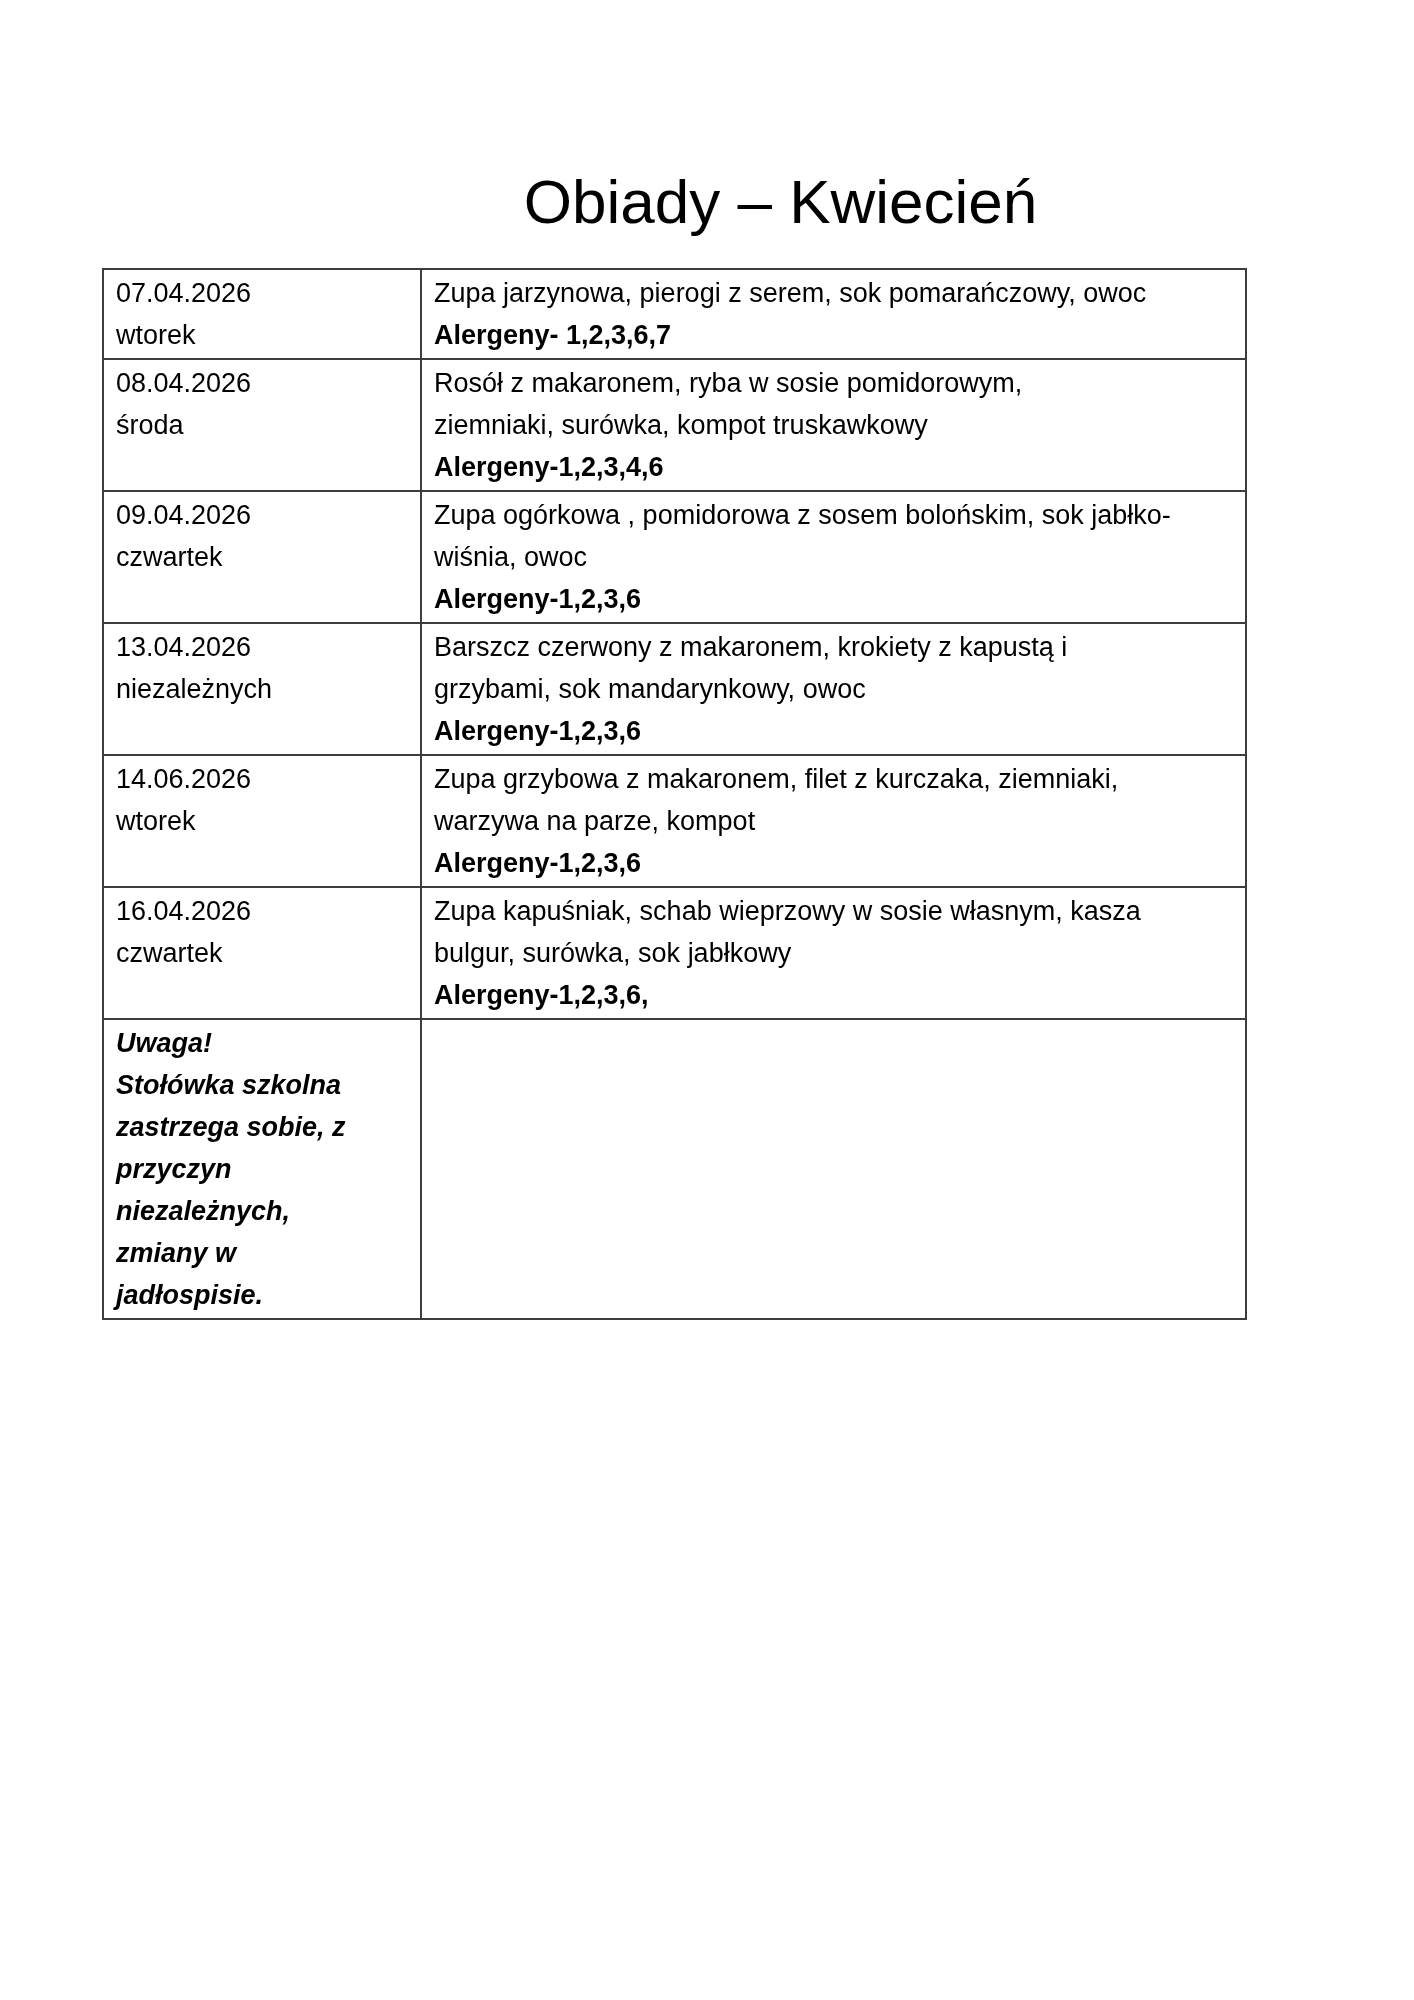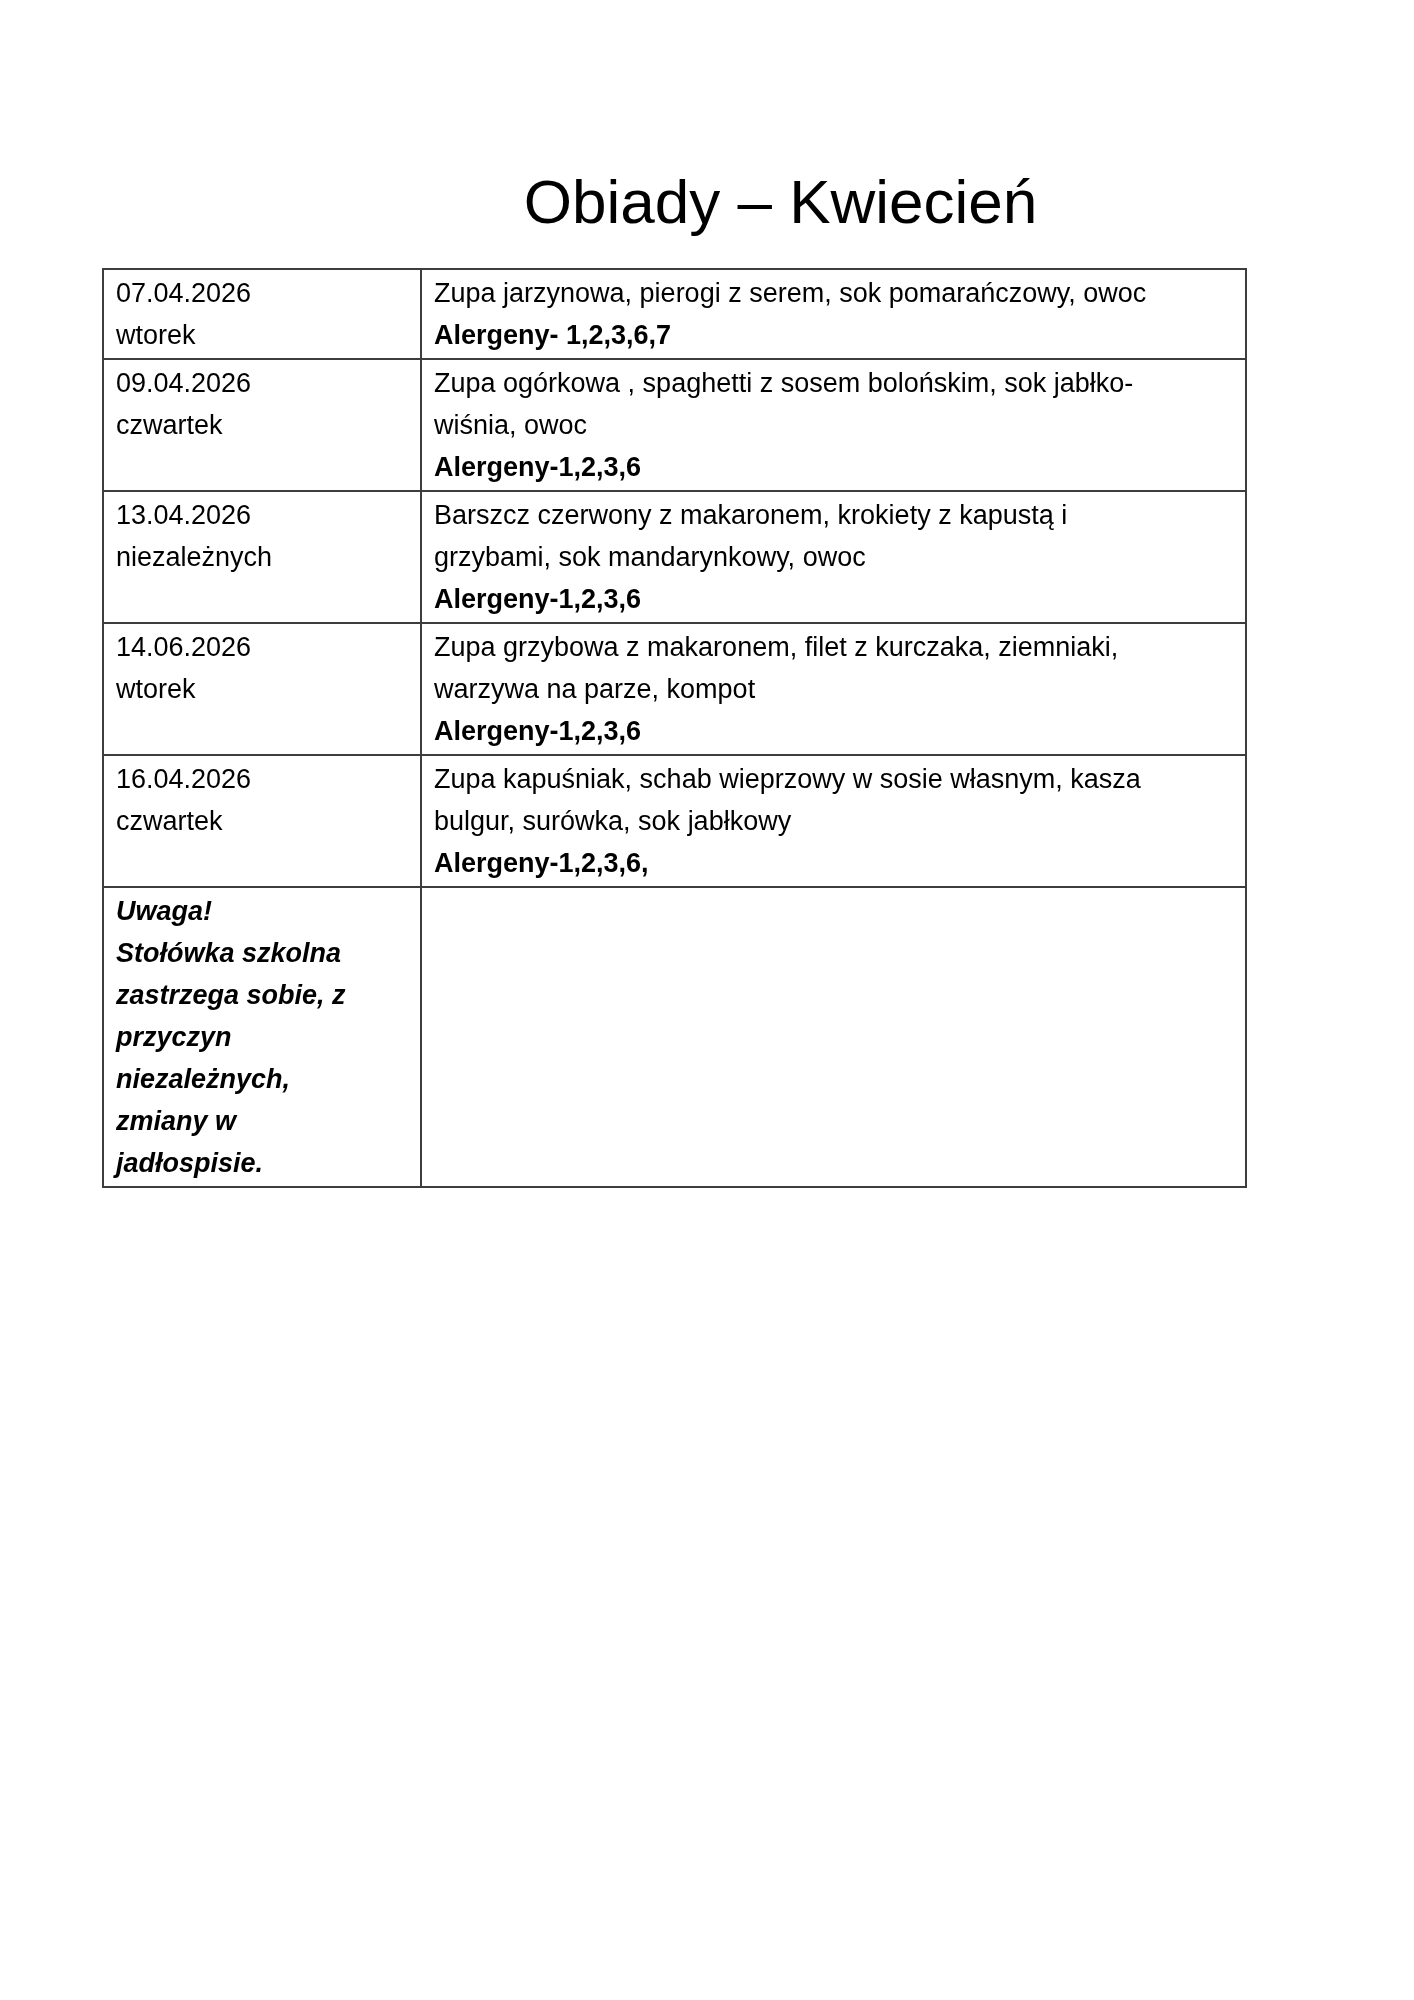--- a/index.html
+++ b/index.html
@@ -88,28 +88,39 @@
     <td class="date-cell">
       <div class="date-line">07.04.2026</div>
       <div class="date-line">wtorek</div>
     </td>
     <td class="menu-cell">
       <div class="menu-text">Zupa jarzynowa, pierogi z serem, sok pomarańczowy, owoc</div>
       <div class="allergens">Alergeny- 1,2,3,6,7</div>
     </td>
   </tr>
 
+  <tr>
+    <td class="date-cell">
+      <div class="date-line">08.04.2026</div>
+      <div class="date-line">środa</div>
+    </td>
+    <td class="menu-cell">
+      <div class="menu-text">Rosół z makaronem, ryba w sosie pomidorowym,
+ziemniaki, surówka, kompot truskawkowy</div>
+      <div class="allergens">Alergeny-1,2,3,4,6</div>
+    </td>
+  </tr>
 
   <tr>
     <td class="date-cell">
       <div class="date-line">09.04.2026</div>
       <div class="date-line">czwartek</div>
     </td>
     <td class="menu-cell">
-      <div class="menu-text">Zupa ogórkowa , spaghetti z sosem bolońskim, sok jabłko-
+      <div class="menu-text">Zupa ogórkowa , pomidorowa z sosem bolońskim, sok jabłko-
 wiśnia, owoc</div>
       <div class="allergens">Alergeny-1,2,3,6</div>
     </td>
   </tr>
 
 
   <tr>
     <td class="date-cell">
       <div class="date-line">13.04.2026</div>
       <div class="date-line">niezależnych</div>

